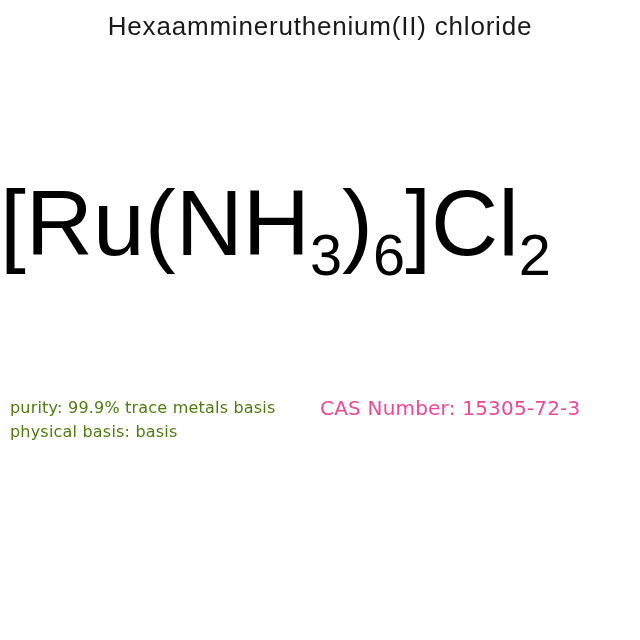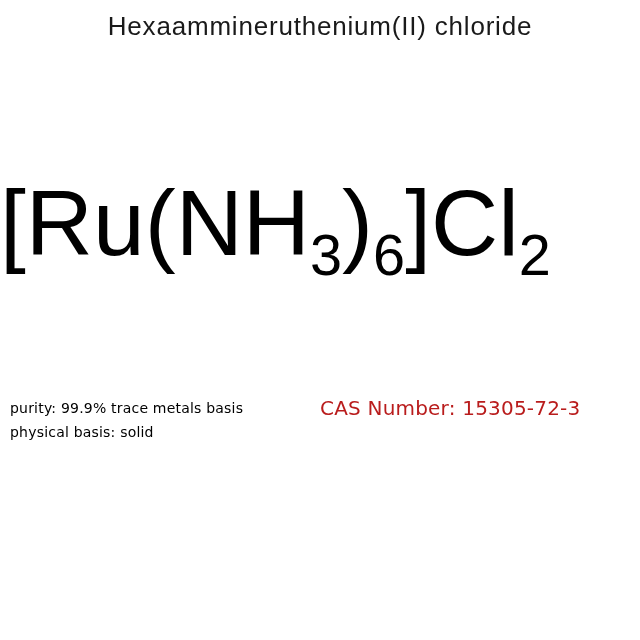--- a/index.html
+++ b/index.html
@@ -44,53 +44,53 @@
   .formula .sub {
     font-size: 0.62em;
     vertical-align: -0.35em;
   }
   .props-left {
     position: absolute;
     left: 10px;
     top: 396px;
     width: 312px;
     font-family: "DejaVu Sans", sans-serif;
-    font-size: 14px;
+    font-size: 16px;
     line-height: 24px;
     letter-spacing: 0.2px;
-    color: #000000;
+    color: #4d7c0f;
   }
   .props-left p { margin: 0; }
   .hanging {
     padding-left: 37px;
     text-indent: -37px;
   }
   .cas-line {
     position: absolute;
     left: 320px;
     top: 396px;
     font-family: "DejaVu Sans", sans-serif;
     font-size: 20px;
     line-height: 24px;
     letter-spacing: 0.2px;
-    color: #b91c1c;
+    color: #ec4899;
     white-space: nowrap;
   }
 </style>
 </head>
 <body>
 
 <div class="page">
 
   <h1 class="title">Hexaammineruthenium(II) chloride</h1>
 
   <div class="formula">
     <span>[Ru(NH</span><span class="sub">3</span><span>)</span><span class="sub">6</span><span>]Cl</span><span class="sub">2</span>
   </div>
 
   <div class="props-left">
     <p class="hanging"><span>purity:</span> <span>99.9% trace metals basis</span></p>
-    <p><span>physical basis:</span> <span>solid</span></p>
+    <p><span>physical basis:</span> <span>basis</span></p>
   </div>
 
   <div class="cas-line"><span>CAS Number:</span> <span>15305-72-3</span></div>
 
 </div>
 
 </body></html>

